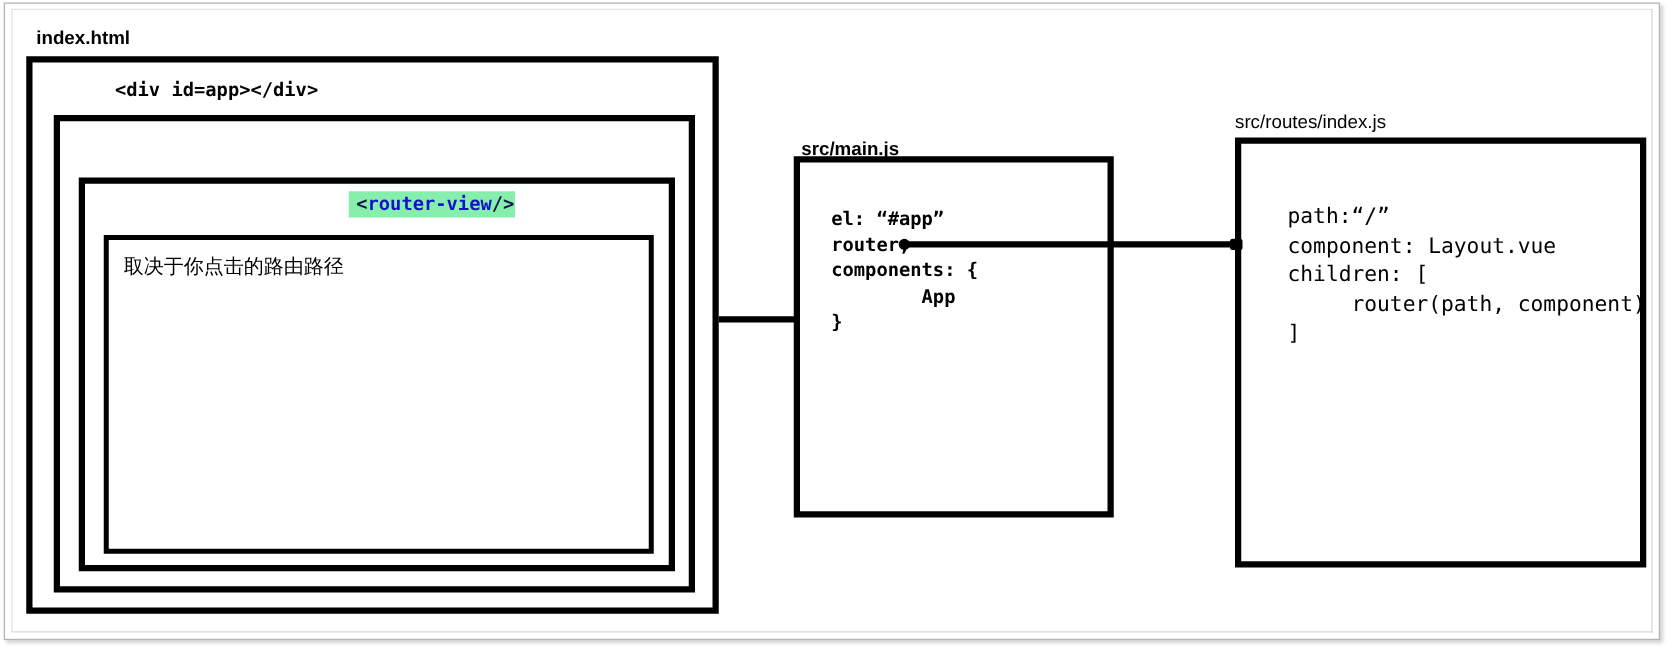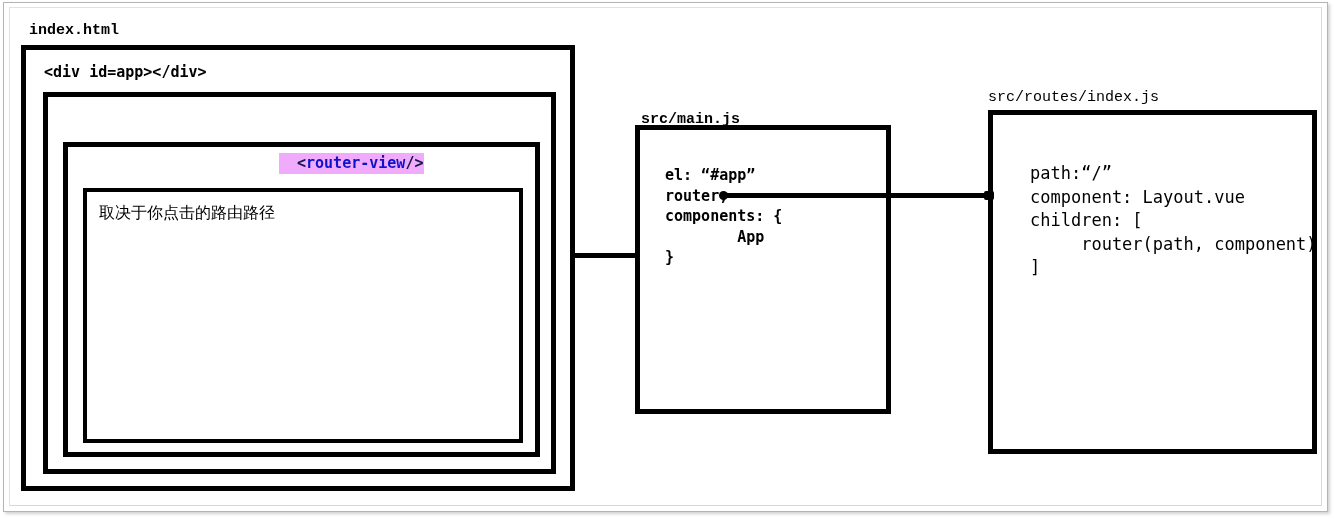--- a/index.html
+++ b/index.html
@@ -52,21 +52,21 @@
   }
   .box.thin {
     border-width: 4px;
   }
 
   
   .caption {
     position: absolute;
     white-space: pre;
     color: #000000;
-    font-family: Liberation Mono, monospace;
+    font-family: Liberation Sans, sans-serif;
     letter-spacing: 0px;
   }
   .caption.bold { font-weight: bold; }
 
   
   .code {
     position: absolute;
     white-space: pre;
     color: #000000;
     font-family: "DejaVu Sans Mono", monospace;
@@ -74,31 +74,32 @@
   }
   .code.bold { font-weight: bold; }
 
   
   .boxlabel {
     position: absolute;
     white-space: pre;
     color: #000000;
     font-family: "DejaVu Sans Mono", monospace;
     font-weight: bold;
+    margin-left: 48px;
   }
 
   
   .rv-token {
     position: absolute;
     white-space: pre;
     font-family: "DejaVu Sans Mono", monospace;
     font-weight: bold;
-    background: #f0abfc;
+    background: #86efac;
     color: #1111cc;
-    padding: 1px 1px 2px 18px;
+    padding: 1px 1px 2px 6px;
   }
   .rv-token .brk { color: #141449; }
 
   .cjk {
     position: absolute;
     white-space: pre;
     color: #000000;
     font-family: Liberation Serif, serif;
   }
 

